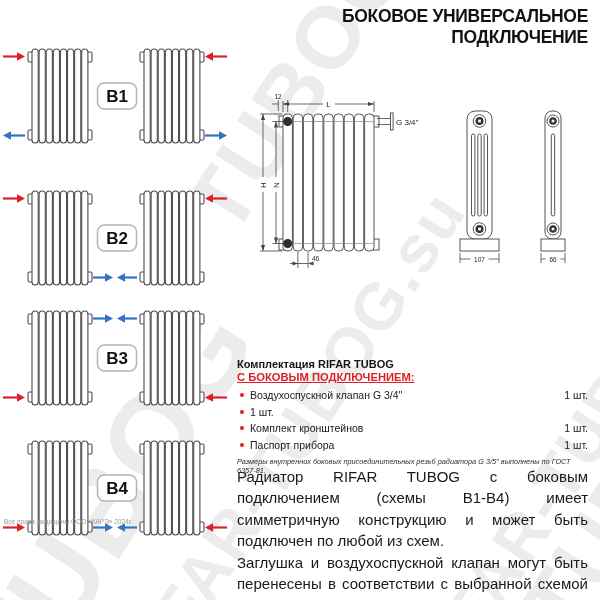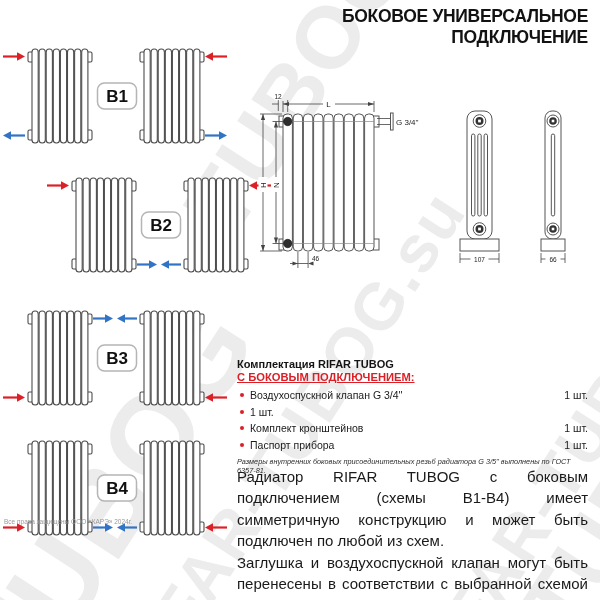--- a/index.html
+++ b/index.html
@@ -101,21 +101,21 @@
                 <polygon points="219,83.3 227,87.5 219,91.7" fill="#3173c4"></polygon>
               </g>
             </g>
         <g>
           <rect x="97.5" y="35" width="39" height="26" rx="7" class="label-box"></rect>
           <text x="117" y="54" class="label-text">B1</text>
         </g>
       </svg>
     </div>
 
-    <div class="scheme-row" style="top: 177px; padding-left: 44px;">
+    <div class="scheme-row" style="top: 190px;">
       <svg width="230" height="96" viewBox="0 0 230 96">
         <use href="#rad-sym" x="28" y="0"></use>
         <use href="#rad-sym" x="140" y="0"></use>
         <g class="arrows">
               <g>
                 <line x1="3" x2="18" y1="8.5" y2="8.5" stroke="#dc2027" stroke-width="2.2"></line>
                 <polygon points="17,4.3 25,8.5 17,12.7" fill="#dc2027"></polygon>
               </g>
               <g>
                 <line x1="93" x2="106" y1="87.5" y2="87.5" stroke="#3173c4" stroke-width="2.2"></line>

